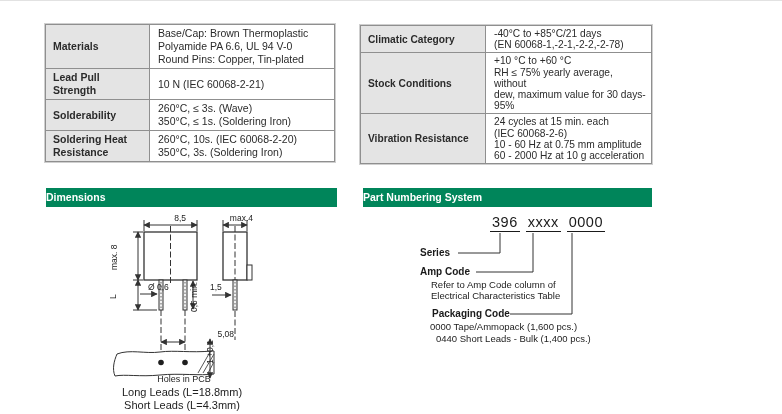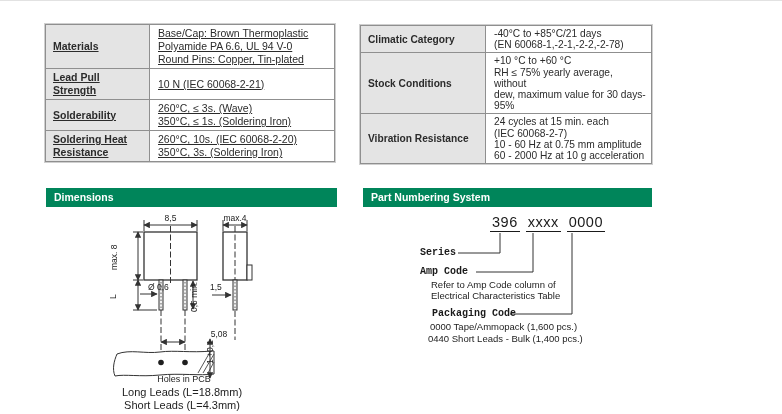--- a/index.html
+++ b/index.html
@@ -10,51 +10,51 @@
   }
   #top-line { position:absolute; left:0; top:0; width:782px; height:1px; background:#e2e2e2; }
 
   
   table.spec { border-collapse:collapse; table-layout:fixed; position:absolute; background:#fff; }
   table.spec td { border:1px solid #8f8f8f; vertical-align:middle; }
   table.spec { border:1px solid #5f5f5f; outline:1px solid #cfcfcf; }
   td.lab { background:#e4e4e4; font-weight:bold; padding:2px 4px 2px 7px; }
   td.val { background:#ffffff; padding:2px 4px 2px 8px; }
   #left-table { left:45px; top:24px; width:289px; font-size:10.5px; }
-  #left-table td { line-height:13px;text-decoration:underline; }
+  #left-table td { line-height:13px; }
   #left-table col.c1 { width:104px; } #left-table col.c2 { width:185px; }
   #right-table { left:360px; top:25px; width:291px; font-size:10.2px; }
   #right-table td { line-height:11.2px; }
   #right-table col.c1 { width:125px; } #right-table col.c2 { width:166px; }
 
   
   .green-bar {
     position:absolute; height:19px; color:#ffffff; font-weight:bold;
-    font-size:10.5px; line-height:19px; padding-left:8px;
+    font-size:10.5px; line-height:19px; 
   }
   #bar-dimensions { left:46px; top:188px; width:291px; }
   #bar-partnum   { left:363px; top:188px; width:289px; }
 
   
   #dims { position:absolute; left:60px; top:210px; width:300px; height:204px; }
   #dims svg { position:absolute; left:0; top:0; }
   .dlab { position:absolute; font-size:8.5px; color:#222; white-space:nowrap; }
-  .dlab.ctr { text-align:center; }
+  .dlab.ctr { text-align:right; }
   .vlab { position:absolute; font-size:8.5px; color:#222; white-space:nowrap;
           height:10px; line-height:10px; transform:rotate(-90deg); transform-origin:left bottom; }
   .note { position:absolute; color:#222; white-space:nowrap; text-align:center; }
 
   
   #pns { position:absolute; left:360px; top:210px; width:320px; height:140px; }
   #pns svg { position:absolute; left:0; top:0; }
   #pn-number { position:absolute; left:127px; top:4px; font-size:14.5px; font-weight:normal;
                color:#1a1a1a; letter-spacing:0.5px; }
   #pn-number .grp { display:inline-block; border-bottom:1.5px solid #1a1a1a;
                     padding:0 2px 1px 2px; margin:0 3px; }
-  .pn-lab  { position:absolute; font-size:10px; font-weight:bold; color:#1a1a1a; white-space:nowrap;font-family:Liberation Mono, monospace; }
+  .pn-lab  { position:absolute; font-size:10px; font-weight:bold; color:#1a1a1a; white-space:nowrap; }
   .pn-sub  { position:absolute; font-size:9.5px; color:#222; white-space:nowrap; }
 </style>
 </head>
 <body>
 
 <div id="page">
   <div id="top-line"></div>
 
   <table class="spec" id="left-table">
     <colgroup>
@@ -112,21 +112,21 @@
         <div>+10 °C to +60 °C</div>
         <div>RH ≤ 75% yearly average, without</div>
         <div>dew, maximum value for 30 days-</div>
         <div>95%</div>
       </td>
     </tr>
     <tr style="height:45px;">
       <td class="lab">Vibration Resistance</td>
       <td class="val">
         <div>24 cycles at 15 min. each</div>
-        <div>(IEC  60068-2-7)</div>
+        <div>(IEC  60068-2-6)</div>
         <div>10 - 60 Hz at 0.75 mm amplitude</div>
         <div>60 - 2000 Hz at 10 g acceleration</div>
       </td>
     </tr>
   </tbody>
     </table>
 
   <div class="green-bar" id="bar-dimensions" style="background:#00855A;">Dimensions</div>
   <div class="green-bar" id="bar-partnum" style="background:#00855A;">Part Numbering System</div>
 
@@ -219,15 +219,15 @@
     </svg>
     <div id="pn-number">
       <span class="grp">396</span><span class="grp">xxxx</span><span class="grp">0000</span>
     </div>
     <span class="pn-lab" style="left:60px; top:37px;">Series</span>
     <span class="pn-lab" style="left:60px; top:56px;">Amp Code</span>
     <span class="pn-sub" style="left:71px; top:69px;">Refer to Amp Code column of</span>
     <span class="pn-sub" style="left:71px; top:80px;">Electrical Characteristics Table</span>
     <span class="pn-lab" style="left:72px; top:98px;">Packaging Code</span>
     <span class="pn-sub" style="left:70px; top:111px;">0000 Tape/Ammopack (1,600 pcs.)</span>
-    <span class="pn-sub" style="left:68px; top:123px;text-align:center;">0440 Short Leads - Bulk (1,400 pcs.)</span>
+    <span class="pn-sub" style="left:76px; top:123px;text-align:center;">0440 Short Leads - Bulk (1,400 pcs.)</span>
   </div>
 </div>
 
 </body></html>

